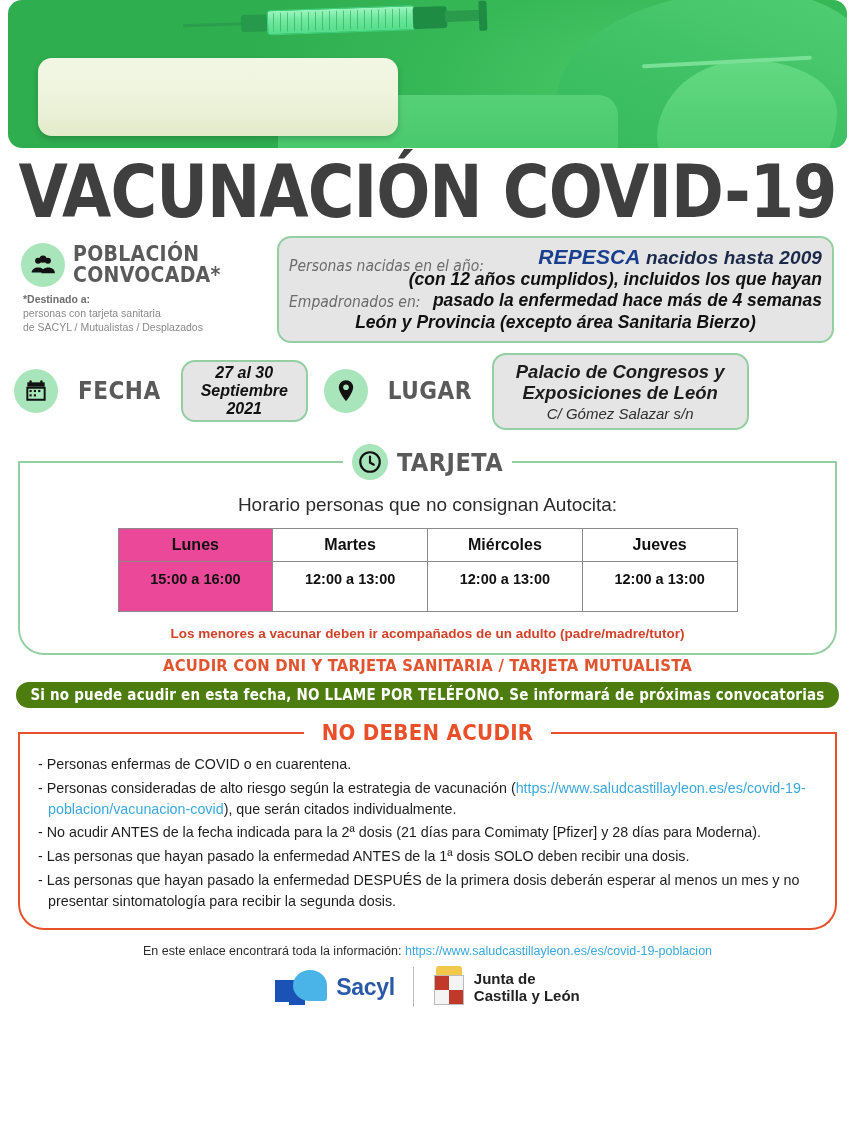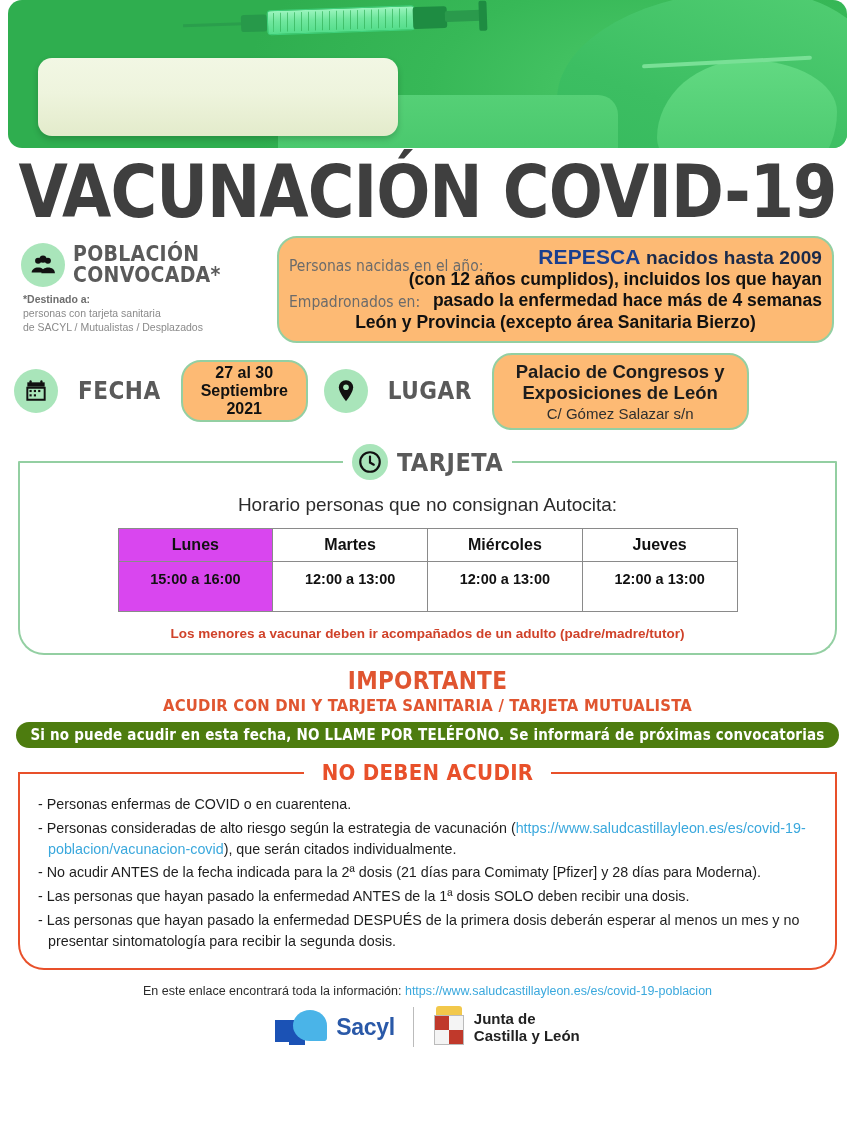--- a/index.html
+++ b/index.html
@@ -70,21 +70,21 @@
     font-family:"Liberation Sans Narrow","DejaVu Sans Condensed","Liberation Sans", sans-serif;
     font-weight:bold;
     font-size: 73px;
     letter-spacing: -1px;
     color:#3f3f3f;
     line-height:.98;
     transform: scaleX(0.97);
   }
 
   
-  .greenbox { border:2px solid #93cfa2; border-radius:20px; background:#fdba74; }
+  .greenbox { border:2px solid #93cfa2; border-radius:14px; background:#e5e5e5;font-style:italic; }
   .icon-circle {
     width:44px; height:44px; border-radius:50%;
     background:#a9e5ba; display:flex; align-items:center; justify-content:center; flex:0 0 auto;
   }
   .icon-circle svg { width:26px; height:26px; fill:#111; }
   .label-cap {
     font-family:"Liberation Sans Narrow","DejaVu Sans Condensed","Liberation Sans", sans-serif;
     font-weight:bold; color:#5a5a5a; font-size:24px; letter-spacing:.5px;
   }
 
@@ -141,21 +141,21 @@
     border:2px solid #93cfa2; border-top:none; border-radius:0 0 26px 26px;
     margin-top:-18px; padding:28px 16px 12px 16px; background:#fff;
   }
   .hor-sub { text-align:center; font-size:19px; color:#2b2b2b; margin:4px 0 12px 0; }
   table.sched { border-collapse:collapse; margin:0 auto; width:620px; }
   table.sched th, table.sched td {
     border:1px solid #8a8a8a; text-align:center; font-size:14.5px; font-weight:bold; color:#111;
   }
   table.sched th { padding:7px 4px; font-size:16px; }
   table.sched td { padding:7px 4px; height:50px; vertical-align:top; padding-top:9px; }
-  table.sched .c1 { background:#d946ef; }
+  table.sched .c1 { background:#ec4899; }
   .minor-note { text-align:center; color:#d0422a; font-weight:bold; font-size:13.5px; margin-top:14px; }
 
   
   .imp-title {
     text-align:center; margin-top:12px; color:#e05530;
     font-family:"Liberation Sans Narrow","DejaVu Sans Condensed","Liberation Sans", sans-serif;
     font-weight:bold; font-size:24px; letter-spacing:.3px;
   }
   .imp-sub {
     text-align:center; color:#e05530; font-weight:bold; font-size:16.5px; margin-top:1px;
@@ -341,21 +341,20 @@
             <td>12:00 a 13:00</td>
             <td>12:00 a 13:00</td>
           </tr>
         </tbody>
       </table>
       <div class="minor-note">Los menores a vacunar deben ir acompañados de un adulto (padre/madre/tutor)</div>
     </div>
   </div>
 
   <div>
-    <div class="imp-title">IMPORTANTE</div>
     <div class="imp-sub">ACUDIR CON DNI Y TARJETA SANITARIA / TARJETA MUTUALISTA</div>
     <div class="red-banner">Si no puede acudir en esta fecha, NO LLAME POR TELÉFONO. Se informará de próximas convocatorias</div>
   </div>
 
   <div class="nda-wrap">
     <div class="nda-head">
       <div class="rule"></div>
       <div class="nda-title">NO DEBEN ACUDIR</div>
       <div class="rule"></div>
     </div>

